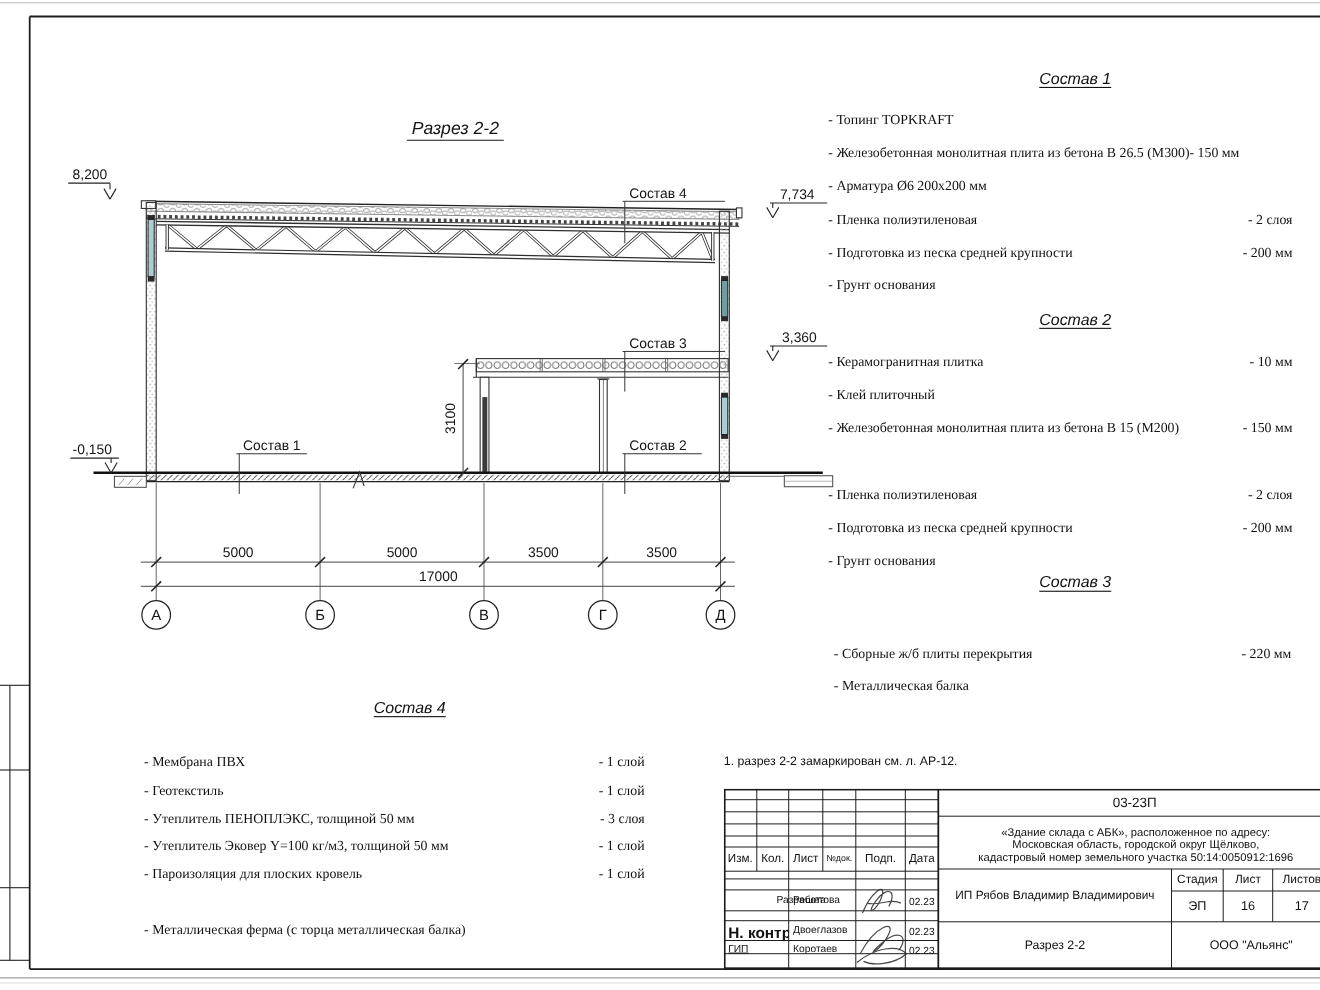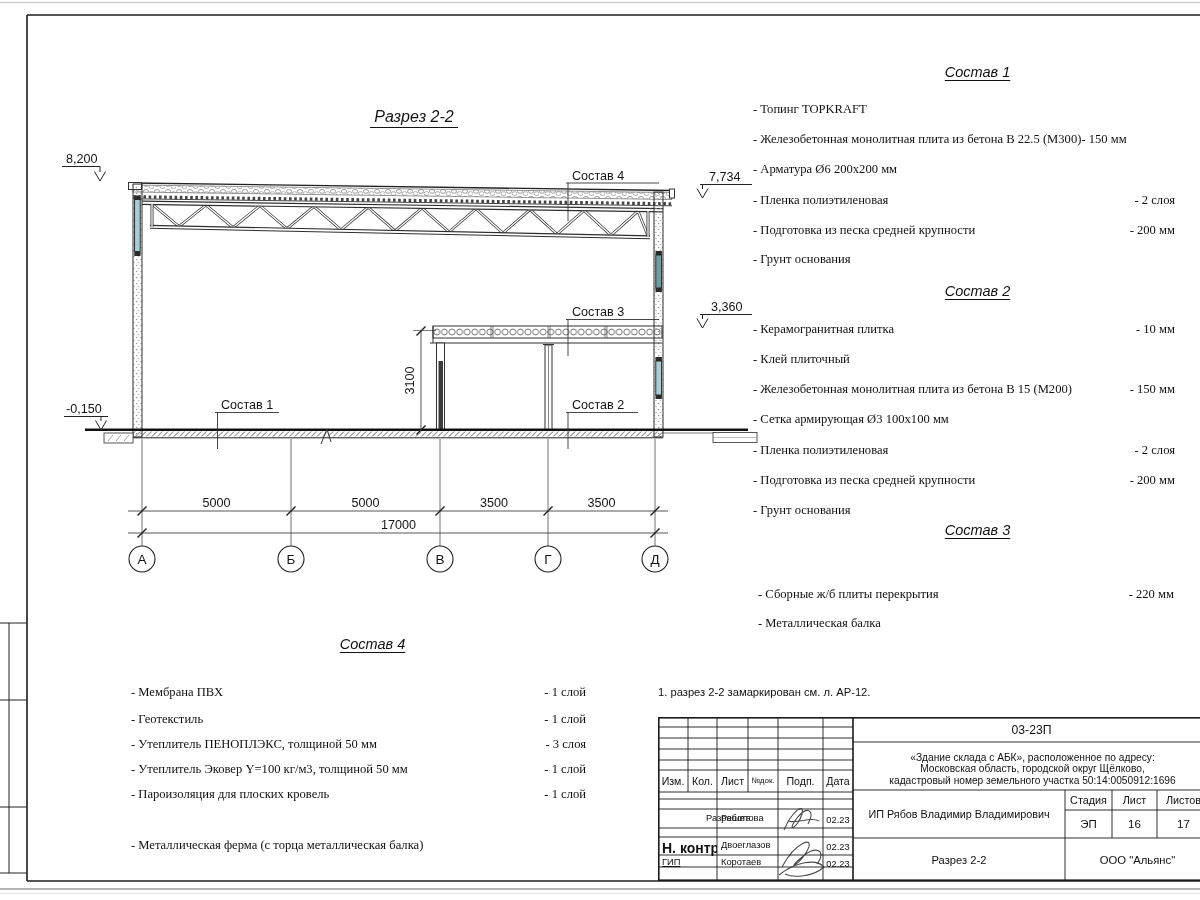--- a/index.html
+++ b/index.html
@@ -204,33 +204,32 @@
   </g>
   <text class="t126" x="572" y="180">Состав 4</text>
   <text class="t126" x="572" y="316">Состав 3</text>
   <text class="t126" x="221" y="409">Состав 1</text>
   <text class="t126" x="572" y="409">Состав 2</text>
 </svg>
 
 <div class="comp-head" style="left:930px;top:64px;width:95px;">Состав 1</div>
 <div class="comp" style="left:753px;top:102px;width:422px;height:170px;">
   <div class="ci" style="top:0"><span>- Топинг TOPKRAFT</span><span class="val"></span></div>
-  <div class="ci" style="top:30px"><span>- Железобетонная  монолитная плита из бетона  В 22.5 (М300)- 150 мм</span><span class="val"></span></div>
+  <div class="ci" style="top:30px"><span>- Железобетонная  монолитная плита из бетона  В 26.5 (М300)- 150 мм</span><span class="val"></span></div>
   <div class="ci" style="top:60px"><span>- Арматура Ø6 200х200 мм</span><span class="val"></span></div>
   <div class="ci" style="top:91px"><span>- Пленка полиэтиленовая</span><span class="val">-  2 слоя</span></div>
   <div class="ci" style="top:121px"><span>- Подготовка из песка средней  крупности</span><span class="val">- 200 мм</span></div>
   <div class="ci" style="top:150px"><span>- Грунт основания</span><span class="val"></span></div>
 </div>
 
 <div class="comp-head" style="left:930px;top:283px;width:95px;">Состав 2</div>
 <div class="comp" style="left:753px;top:322px;width:422px;height:200px;">
   <div class="ci" style="top:0"><span>- Керамогранитная плитка</span><span class="val">- 10 мм</span></div>
   <div class="ci" style="top:30px"><span>- Клей плиточный</span><span class="val"></span></div>
   <div class="ci" style="top:60px"><span>- Железобетонная  монолитная плита из бетона В 15 (М200)</span><span class="val">- 150 мм</span></div>
-  <div class="ci" style="top:90px"><span>- Сетка армирующая Ø3 100х100 мм</span><span class="val"></span></div>
   <div class="ci" style="top:121px"><span>- Пленка полиэтиленовая</span><span class="val">-  2 слоя</span></div>
   <div class="ci" style="top:151px"><span>- Подготовка из песка средней  крупности</span><span class="val">- 200 мм</span></div>
   <div class="ci" style="top:181px"><span>- Грунт основания</span><span class="val"></span></div>
 </div>
 
 <div class="comp-head" style="left:930px;top:522px;width:95px;">Состав 3</div>
 <div class="comp" style="left:758px;top:554px;width:416px;height:90px;">
   <div class="ci" style="top:33px"><span>- Сборные ж/б плиты перекрытия</span><span class="val">- 220 мм</span></div>
   <div class="ci" style="top:62px"><span>- Металлическая  балка</span><span class="val"></span></div>
 </div>

